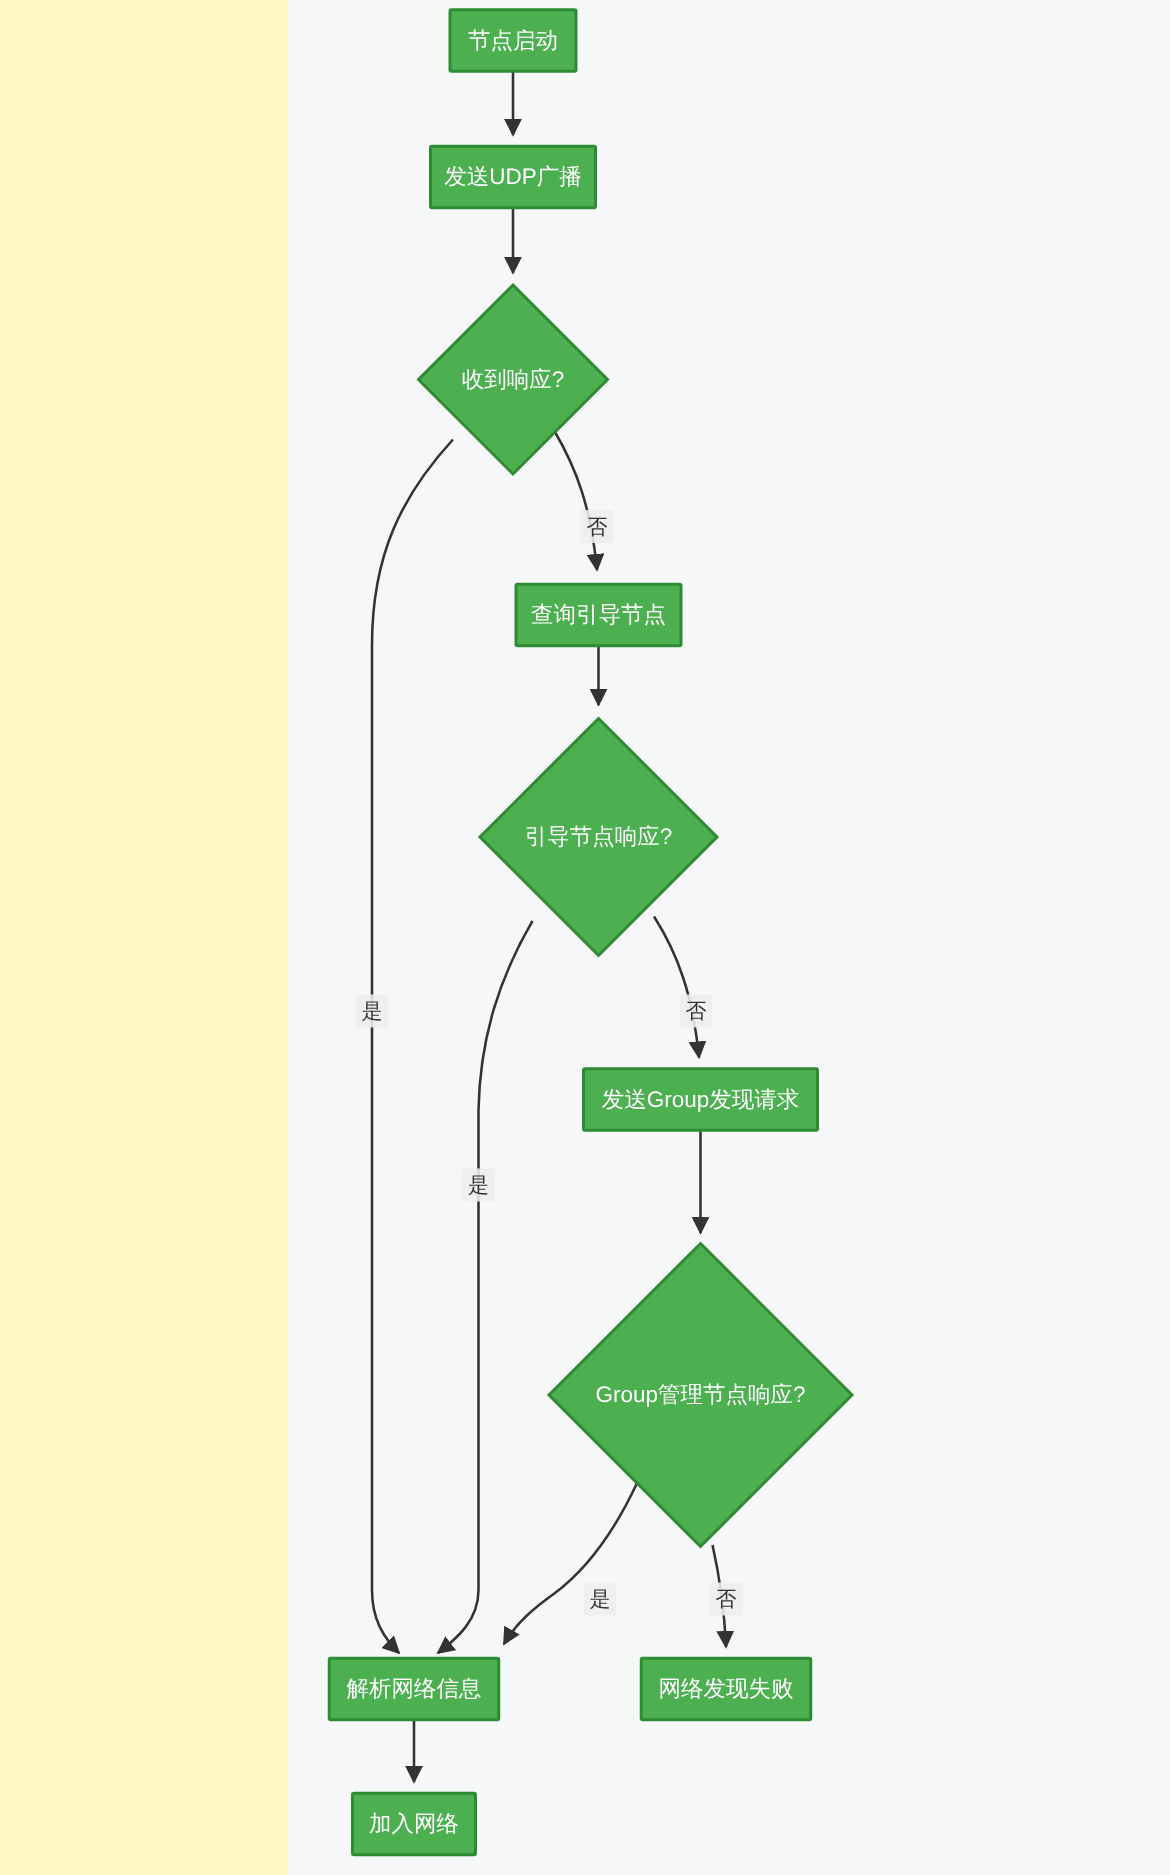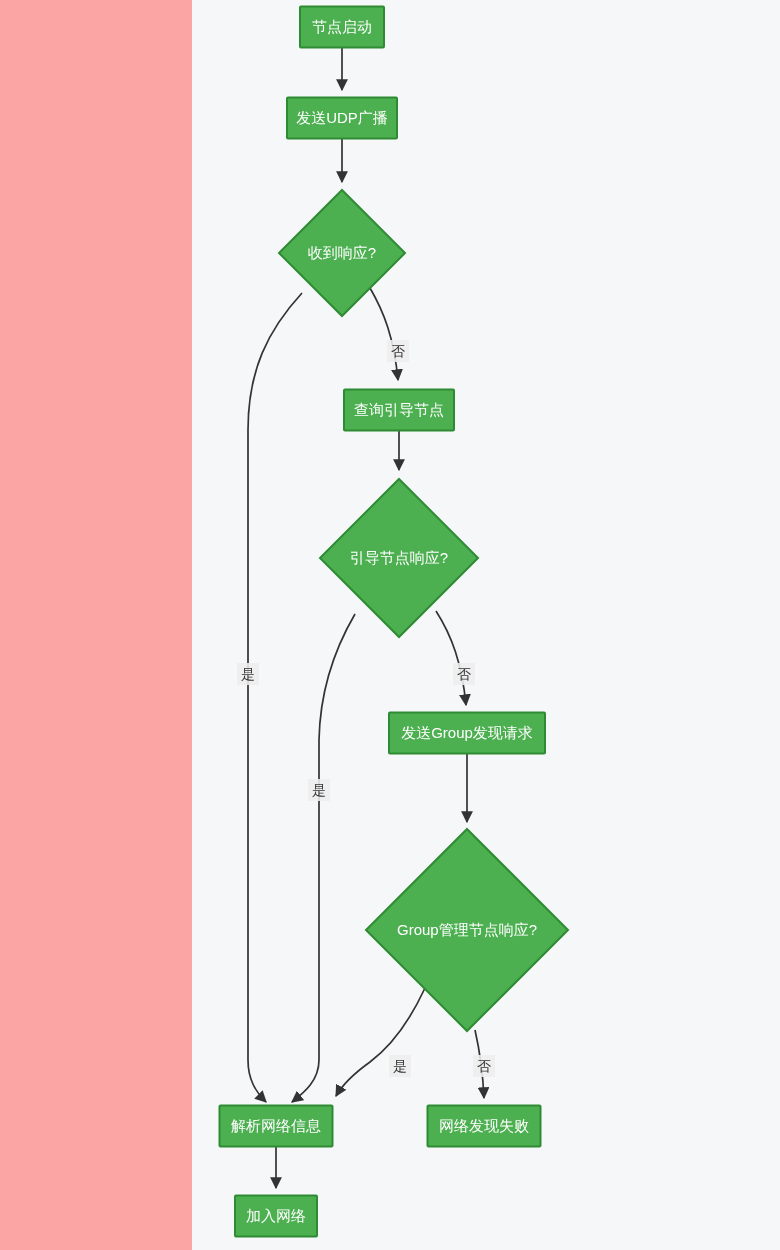--- a/index.html
+++ b/index.html
@@ -10,21 +10,21 @@
   body {
     width: 780px;
     height: 1250px;
     overflow: hidden;
     font-family: "Liberation Sans", sans-serif;
   }
   #page {
     position: relative;
     width: 780px;
     height: 1250px;
-    background: #fca5a5;
+    background: #fef9c3;
   }
   #canvas-bg {
     position: absolute;
     left: 192px;
     top: 0;
     width: 588px;
     height: 1250px;
     background: #f6f7f9;
   }
   svg#flow {

